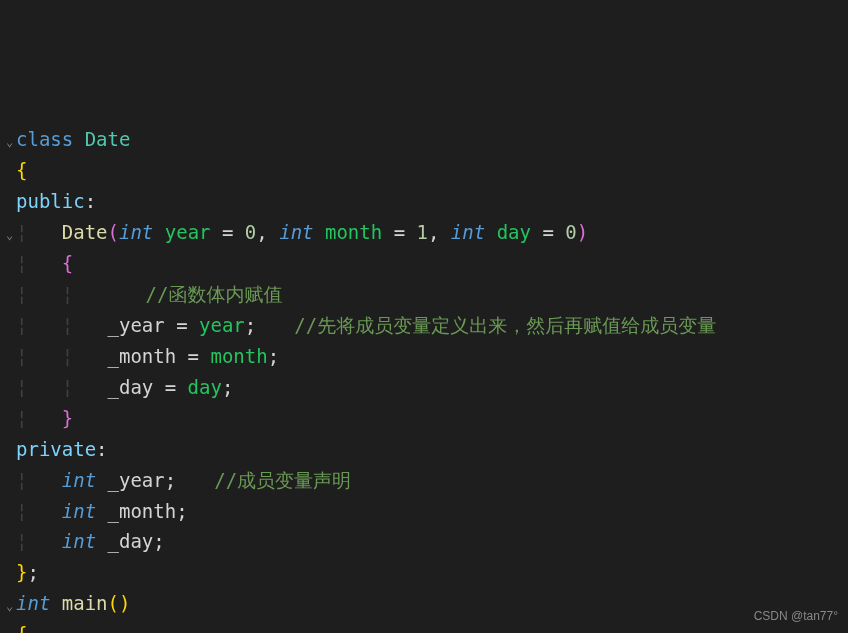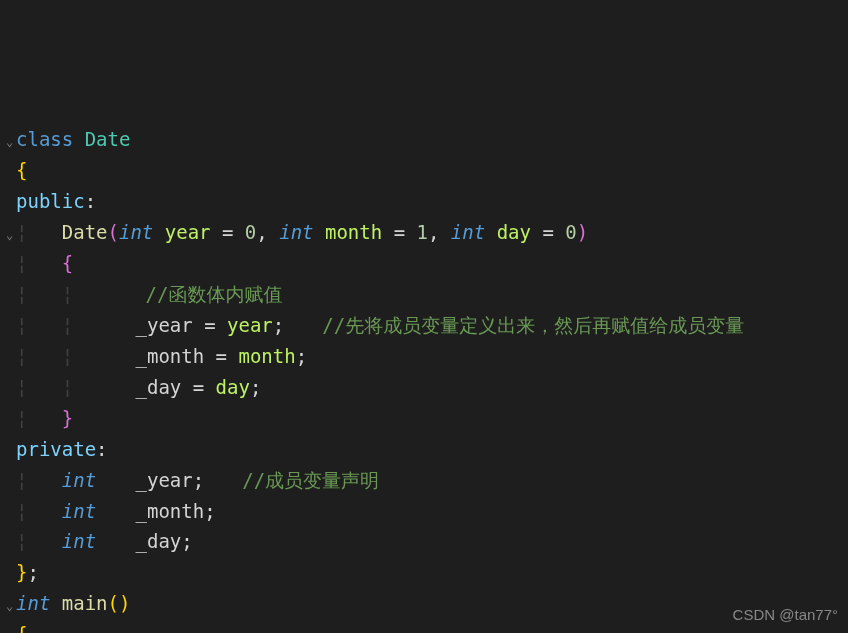--- a/index.html
+++ b/index.html
@@ -42,34 +42,34 @@
       width: 10px;
     }
     .indent-guide {
       color: #404040;
       display: inline-block;
     }
     .keyword-class { color: #569cd6; margin-top: 20px; }
     .keyword-type { color: #569cd6; font-style: italic; }
     .class-name { color: #4ec9b0; }
     .function-name { color: #dcdcaa; }
-    .parameter { color: #bef264; }
-    .variable { color: #d4d4d4; margin-left: 28px; }
+    .parameter { color: #22c55e; }
+    .variable { color: #d4d4d4; }
     .access-modifier { color: #7dd3fc; }
     .operator { color: #d4d4d4; }
     .punctuation { color: #d4d4d4; }
     .bracket-yellow { color: #ffd700; }
     .bracket-purple { color: #da70d6; }
     .number { color: #b5cea8; }
     .comment { color: #6a9955; margin-left: 38px; }
     .watermark {
       position: absolute;
       bottom: 6px;
       right: 10px;
-      font-size: 15px;
+      font-size: 12px;
       color: #888;
       font-family: Arial, sans-serif;
     }
   </style>
 </head>
 <body>
 
 
 
 <div class="code-container"><span class="line"><span class="fold-arrow">⌄</span><span class="keyword-class">class</span> <span class="class-name">Date</span></span><span class="line"><span class="gutter"> </span><span class="bracket-yellow">{</span></span><span class="line"><span class="gutter"> </span><span class="access-modifier">public</span><span class="punctuation">:</span></span><span class="line"><span class="fold-arrow">⌄</span><span class="indent-guide">¦   </span><span class="function-name">Date</span><span class="bracket-purple">(</span><span class="keyword-type">int</span> <span class="parameter">year</span><span class="operator"> = </span><span class="number">0</span><span class="punctuation">, </span><span class="keyword-type">int</span> <span class="parameter">month</span><span class="operator"> = </span><span class="number">1</span><span class="punctuation">, </span><span class="keyword-type">int</span> <span class="parameter">day</span><span class="operator"> = </span><span class="number">0</span><span class="bracket-purple">)</span></span><span class="line"><span class="gutter"> </span><span class="indent-guide">¦   </span><span class="bracket-purple">{</span></span><span class="line"><span class="gutter"> </span><span class="indent-guide">¦   ¦   </span><span class="comment">//函数体内赋值</span></span><span class="line"><span class="gutter"> </span><span class="indent-guide">¦   ¦   </span><span class="variable">_year</span><span class="operator"> = </span><span class="parameter">year</span><span class="punctuation">;</span><span class="comment">//先将成员变量定义出来，然后再赋值给成员变量</span></span><span class="line"><span class="gutter"> </span><span class="indent-guide">¦   ¦   </span><span class="variable">_month</span><span class="operator"> = </span><span class="parameter">month</span><span class="punctuation">;</span></span><span class="line"><span class="gutter"> </span><span class="indent-guide">¦   ¦   </span><span class="variable">_day</span><span class="operator"> = </span><span class="parameter">day</span><span class="punctuation">;</span></span><span class="line"><span class="gutter"> </span><span class="indent-guide">¦   </span><span class="bracket-purple">}</span></span><span class="line"><span class="gutter"> </span><span class="access-modifier">private</span><span class="punctuation">:</span></span><span class="line"><span class="gutter"> </span><span class="indent-guide">¦   </span><span class="keyword-type">int</span> <span class="variable">_year</span><span class="punctuation">;</span><span class="comment">//成员变量声明</span></span><span class="line"><span class="gutter"> </span><span class="indent-guide">¦   </span><span class="keyword-type">int</span> <span class="variable">_month</span><span class="punctuation">;</span></span><span class="line"><span class="gutter"> </span><span class="indent-guide">¦   </span><span class="keyword-type">int</span> <span class="variable">_day</span><span class="punctuation">;</span></span><span class="line"><span class="gutter"> </span><span class="bracket-yellow">}</span><span class="punctuation">;</span></span><span class="line"><span class="fold-arrow">⌄</span><span class="keyword-type">int</span> <span class="function-name">main</span><span class="bracket-yellow">(</span><span class="bracket-yellow">)</span></span><span class="line"><span class="gutter"> </span><span class="bracket-yellow">{</span></span></div>

